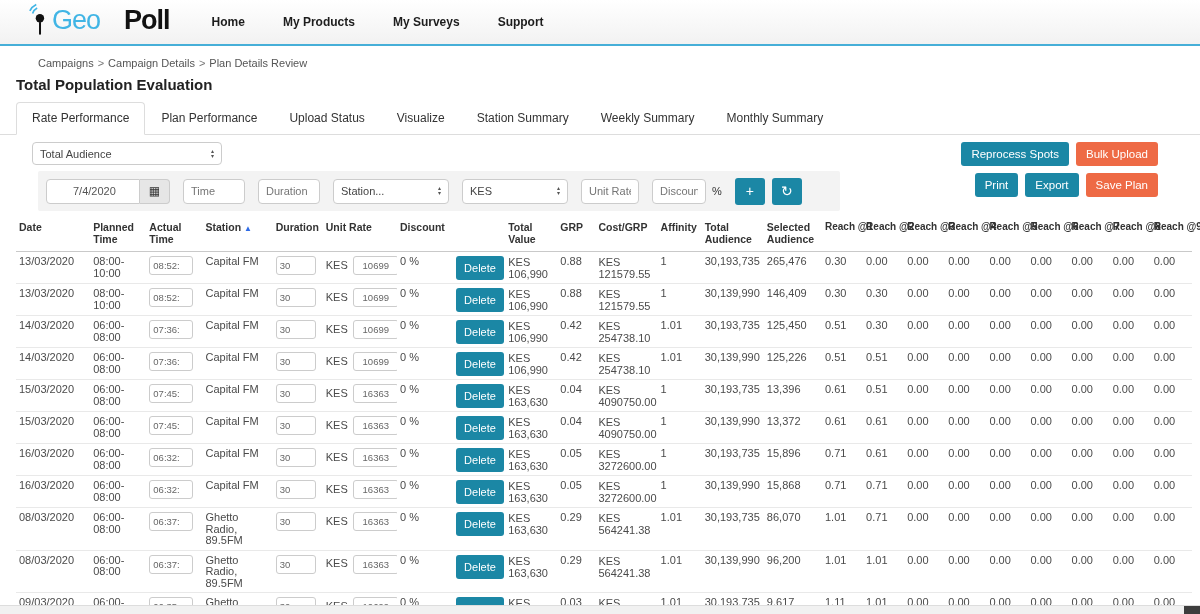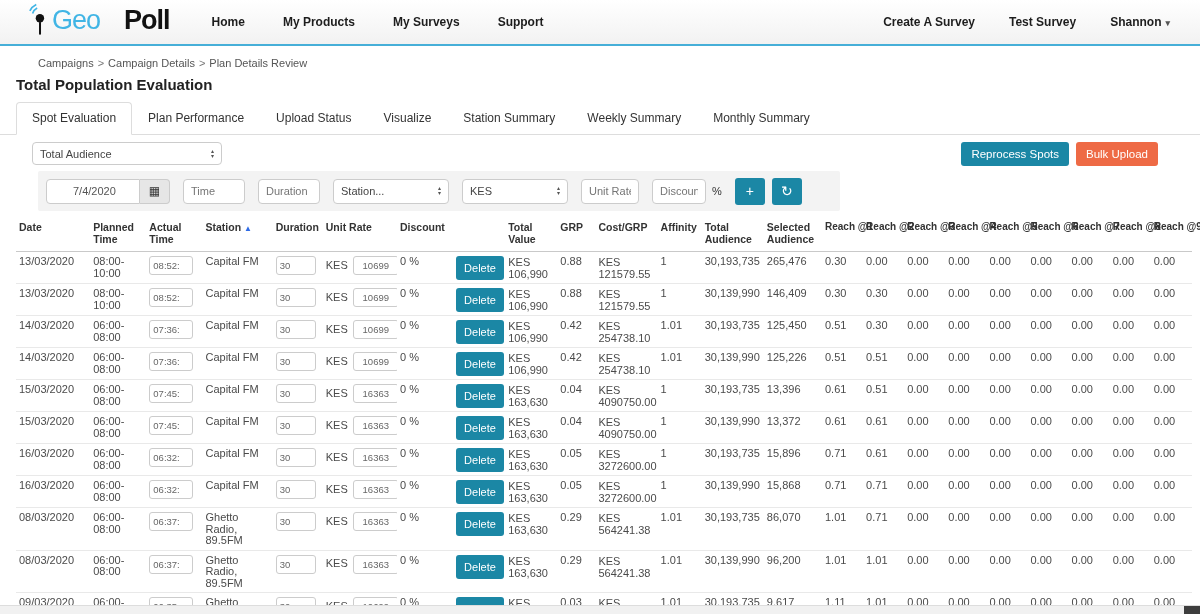--- a/index.html
+++ b/index.html
@@ -121,36 +121,27 @@
       </svg>
     </span>
     <span class="logo-text"><span class="logo-geo">Geo</span><span class="logo-poll">Poll</span></span>
   </div>
   <div class="nav-links" id="nav-left">
       <a class="nav-item">Home</a>
       <a class="nav-item">My Products</a>
       <a class="nav-item">My Surveys</a>
       <a class="nav-item">Support</a>
     </div>
-  <div class="nav-links-right">
-    <span id="nav-right" style="display:flex; gap:34px;">
-        <a class="nav-item">Create A Survey</a>
-        <a class="nav-item">Test Survey</a>
-      </span>
-    <span class="nav-item">
-      <span>Shannon</span><span class="user-caret">▾</span>
-    </span>
-  </div>
 </div>
 
 <div class="breadcrumb" id="breadcrumb"><span class="crumb">Campaigns</span><span class="sep">&gt;</span><span class="crumb">Campaign Details</span><span class="sep">&gt;</span><span class="crumb">Plan Details Review</span></div>
 <div class="page-title">Total Population Evaluation</div>
 
 <div class="tabs" id="tabs">
-    <div class="tab active">Spot Evaluation</div>
+    <div class="tab active">Rate Performance</div>
     <div class="tab">Plan Performance</div>
     <div class="tab">Upload Status</div>
     <div class="tab">Visualize</div>
     <div class="tab">Station Summary</div>
     <div class="tab">Weekly Summary</div>
     <div class="tab">Monthly Summary</div>
   </div>
 
 <div class="toolbar">
   <div class="toolbar-left">
@@ -187,20 +178,25 @@
       <span class="pct">%</span>
       <button class="icon-btn"><span>+</span></button>
       <button class="icon-btn"><span>↻</span></button>
     </div>
   </div>
   <div class="toolbar-actions">
     <div class="actions-row">
       <button class="btn teal">Reprocess Spots</button>
       <button class="btn orange">Bulk Upload</button>
     </div>
+    <div class="actions-row">
+      <button class="btn teal">Print</button>
+      <button class="btn teal">Export</button>
+      <button class="btn orange">Save Plan</button>
+    </div>
   </div>
 </div>
 
 <table id="spot-table">
   <colgroup id="cols">
       <col style="width: 74px;">
       <col style="width: 56px;">
       <col style="width: 56px;">
       <col style="width: 70px;">
       <col style="width: 50px;">

